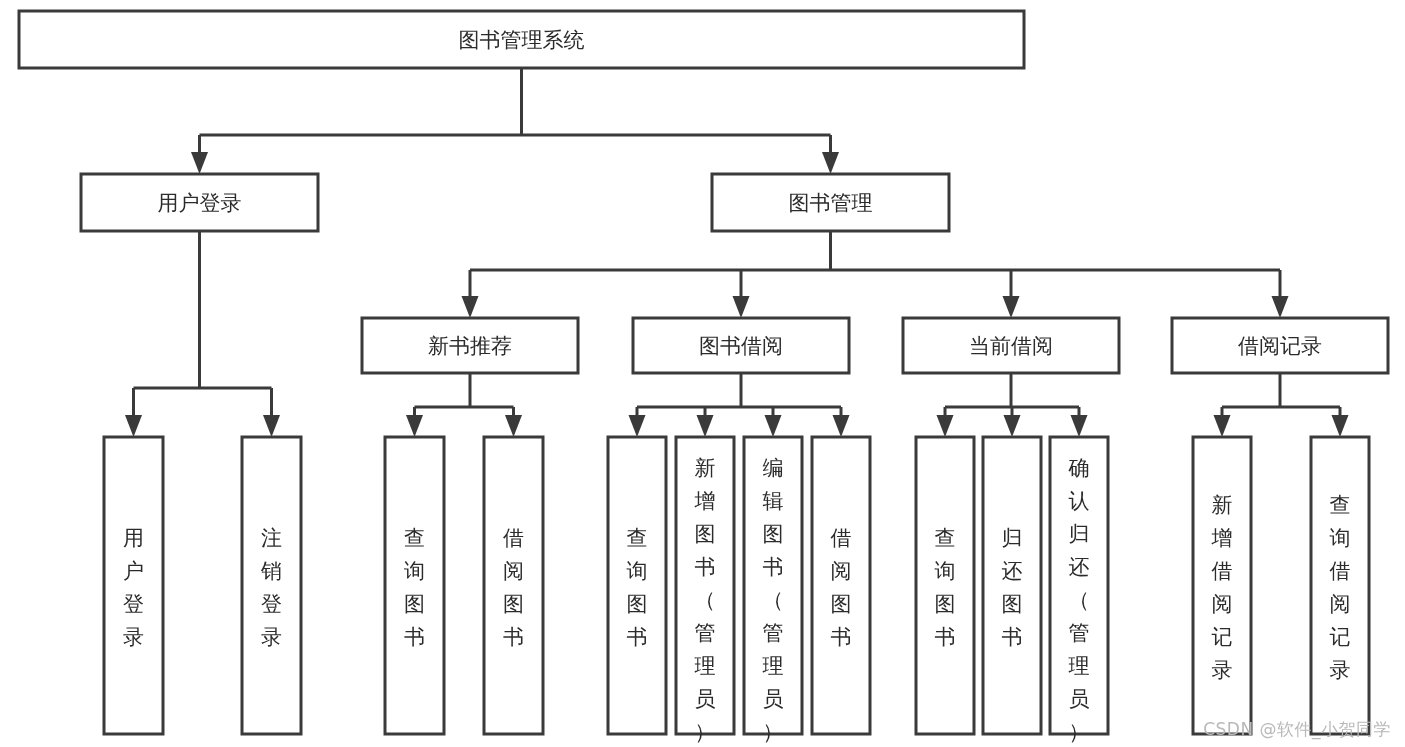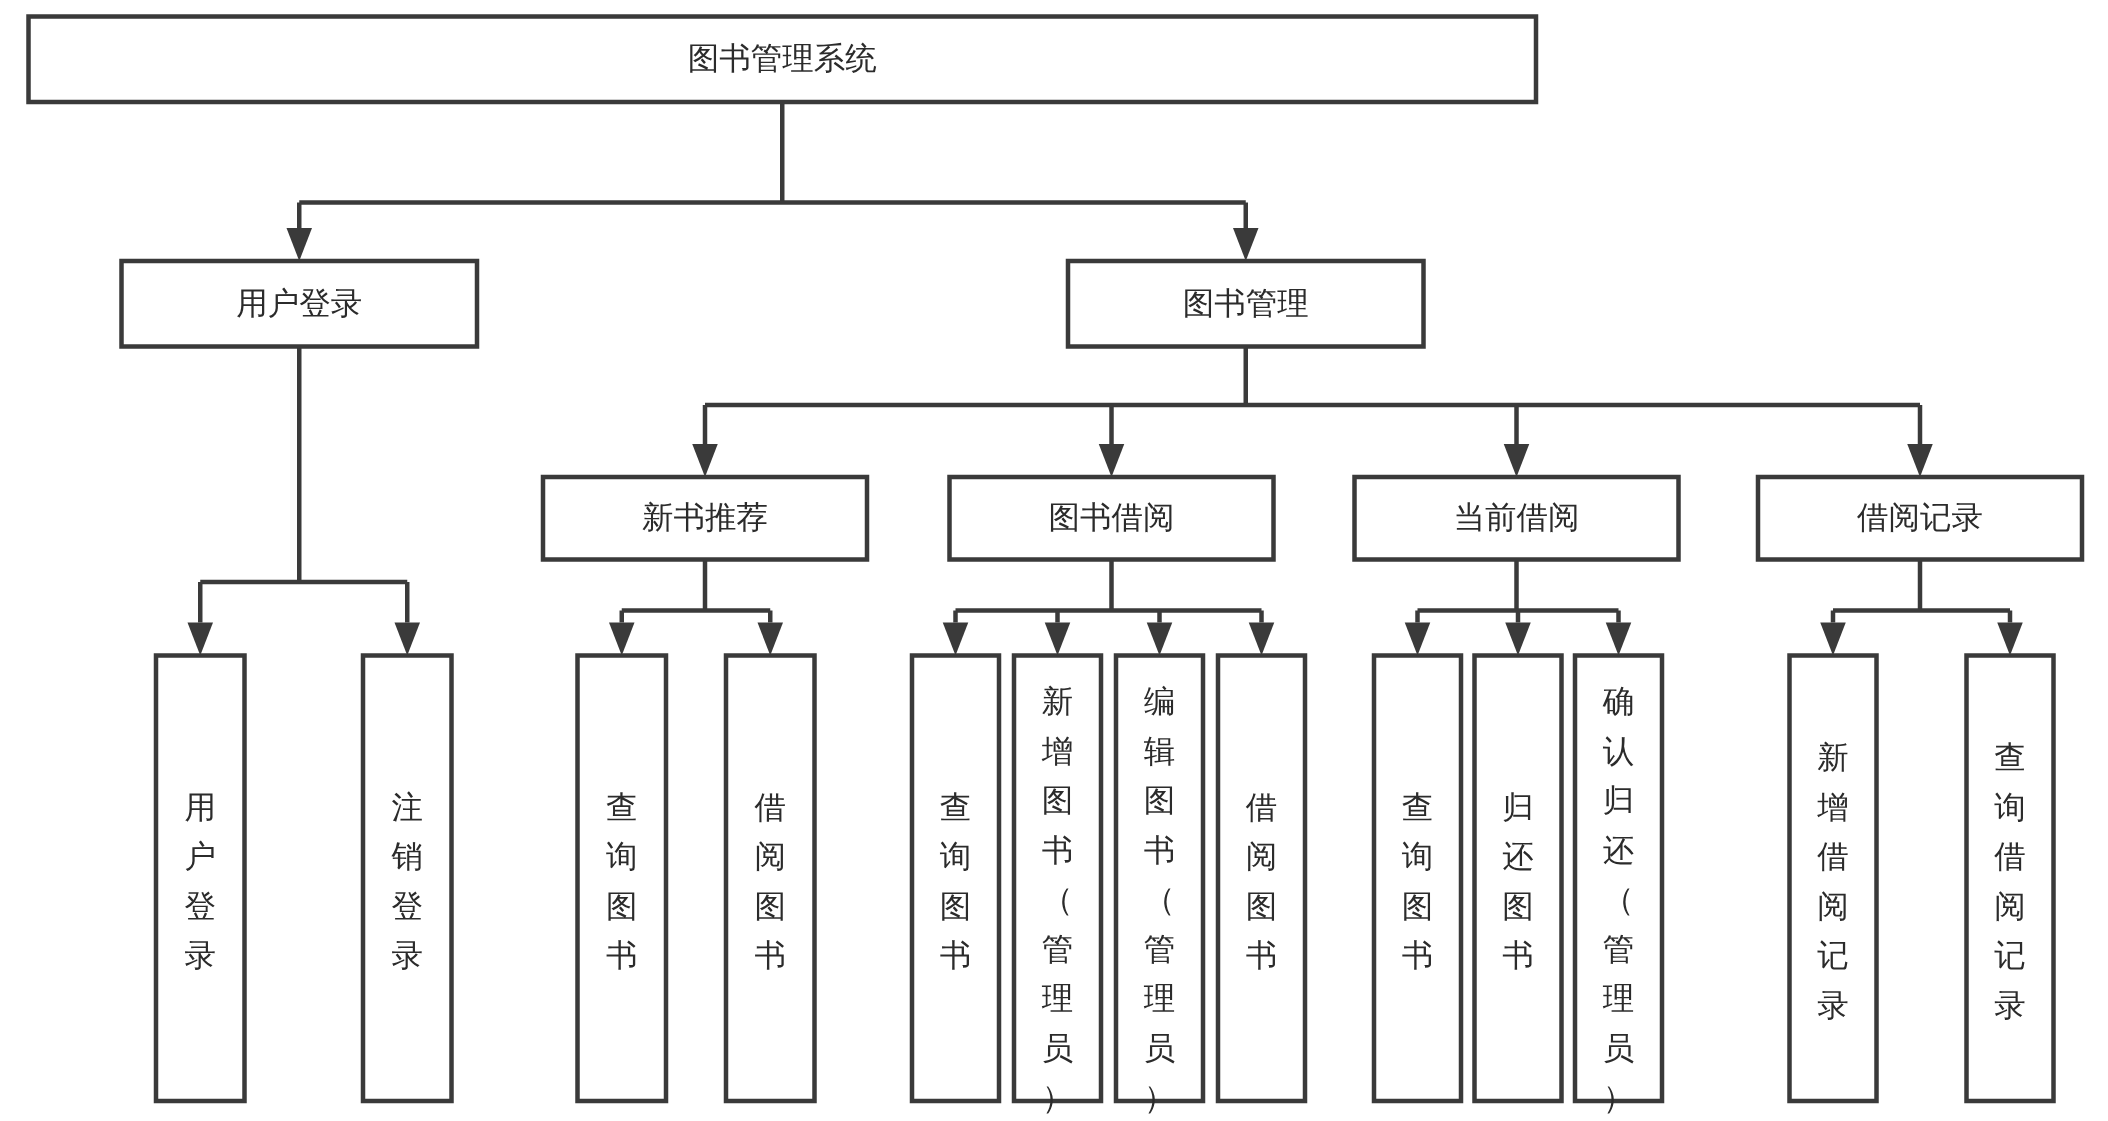--- a/index.html
+++ b/index.html
@@ -215,13 +215,14 @@
         <g>
           <rect class="node-box" x="1193" y="437" width="58" height="297"></rect>
           <text class="node-label-v" x="1222" y="512.24"><tspan x="1222" dy="0">新</tspan><tspan x="1222" dy="33">增</tspan><tspan x="1222" dy="33">借</tspan><tspan x="1222" dy="33">阅</tspan><tspan x="1222" dy="33">记</tspan><tspan x="1222" dy="33">录</tspan></text>
         </g>
         <g>
           <rect class="node-box" x="1311" y="437" width="58" height="297"></rect>
           <text class="node-label-v" x="1340" y="512.24"><tspan x="1340" dy="0">查</tspan><tspan x="1340" dy="33">询</tspan><tspan x="1340" dy="33">借</tspan><tspan x="1340" dy="33">阅</tspan><tspan x="1340" dy="33">记</tspan><tspan x="1340" dy="33">录</tspan></text>
         </g>
       </g>
   </svg>
+  <div class="watermark">CSDN @软件_小贺同学</div>
 </div>
 
 </body></html>

